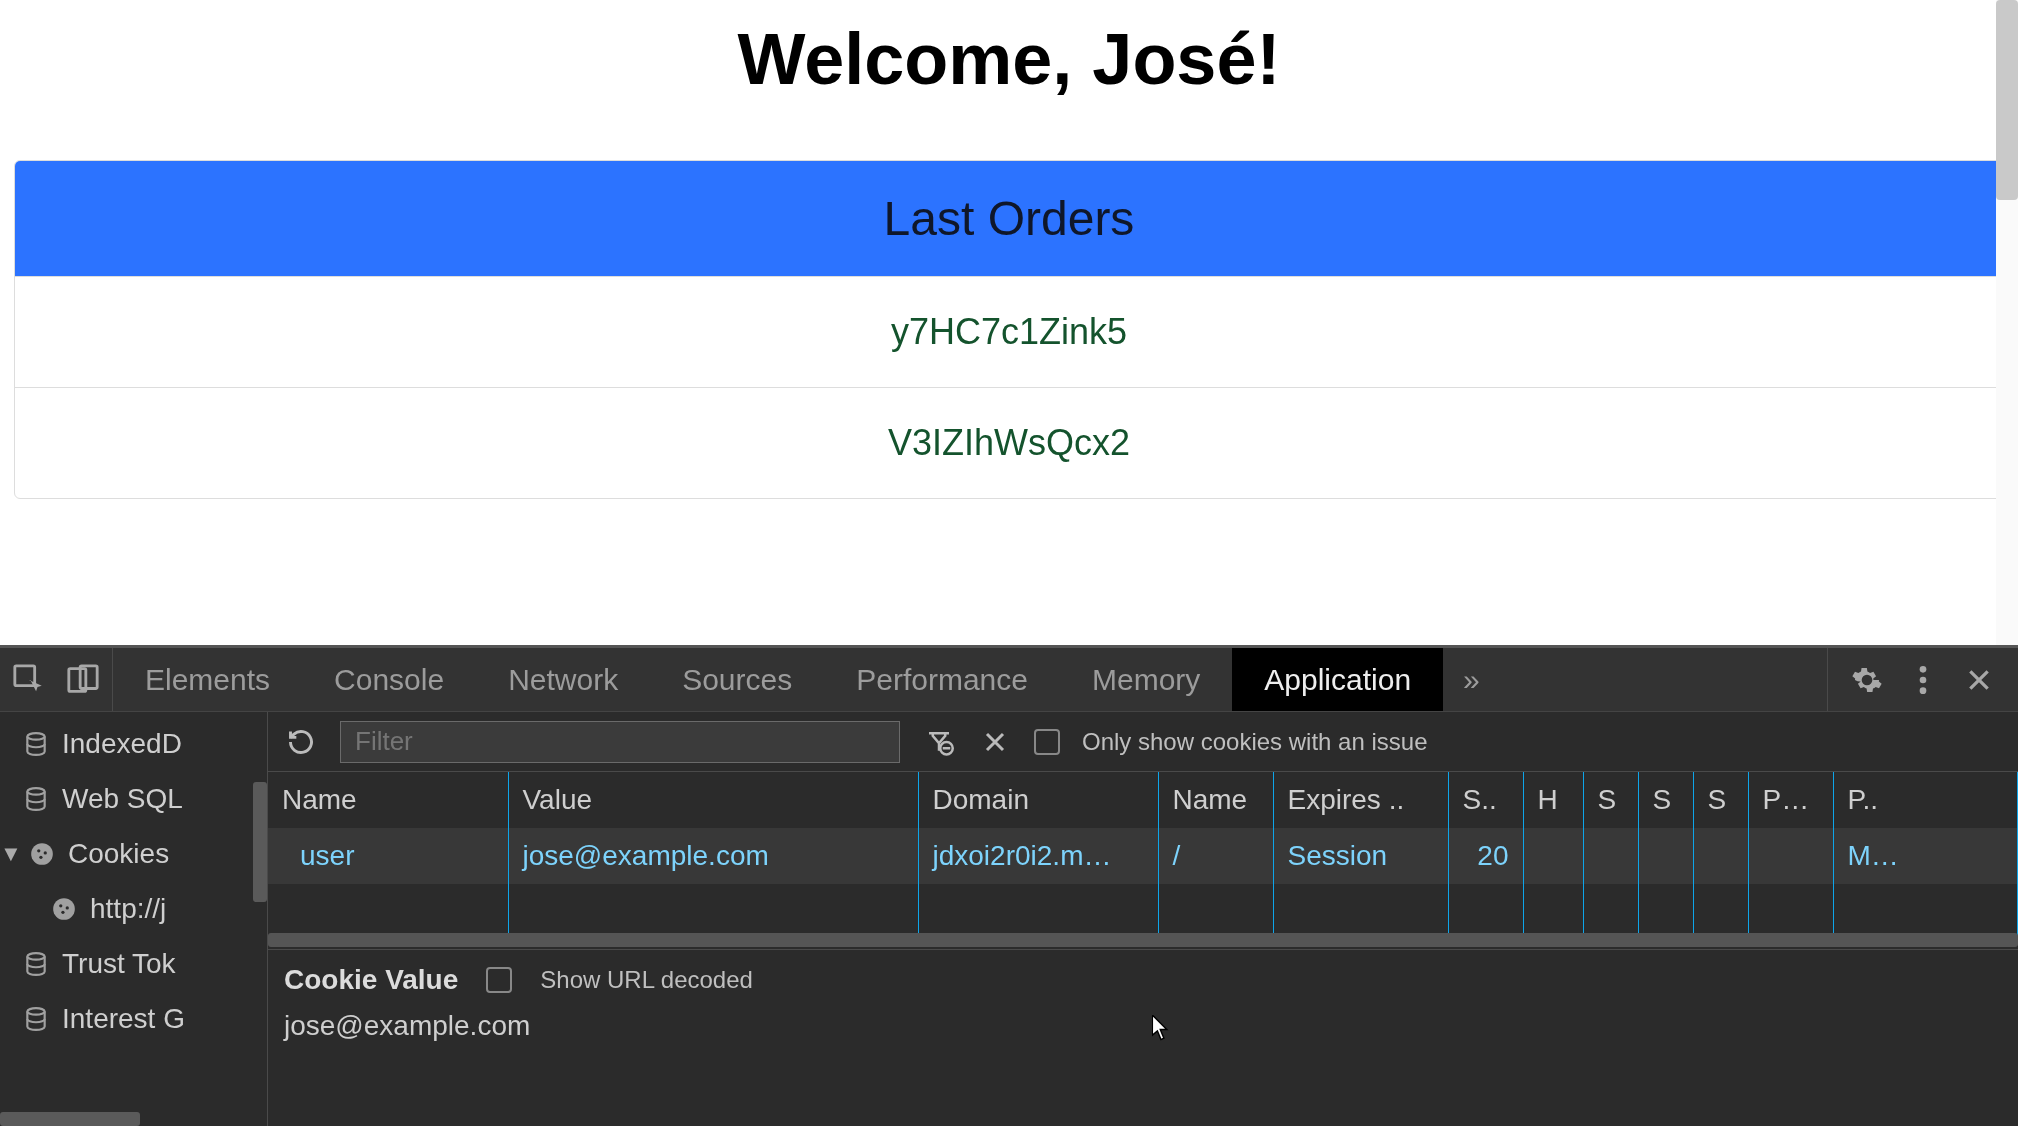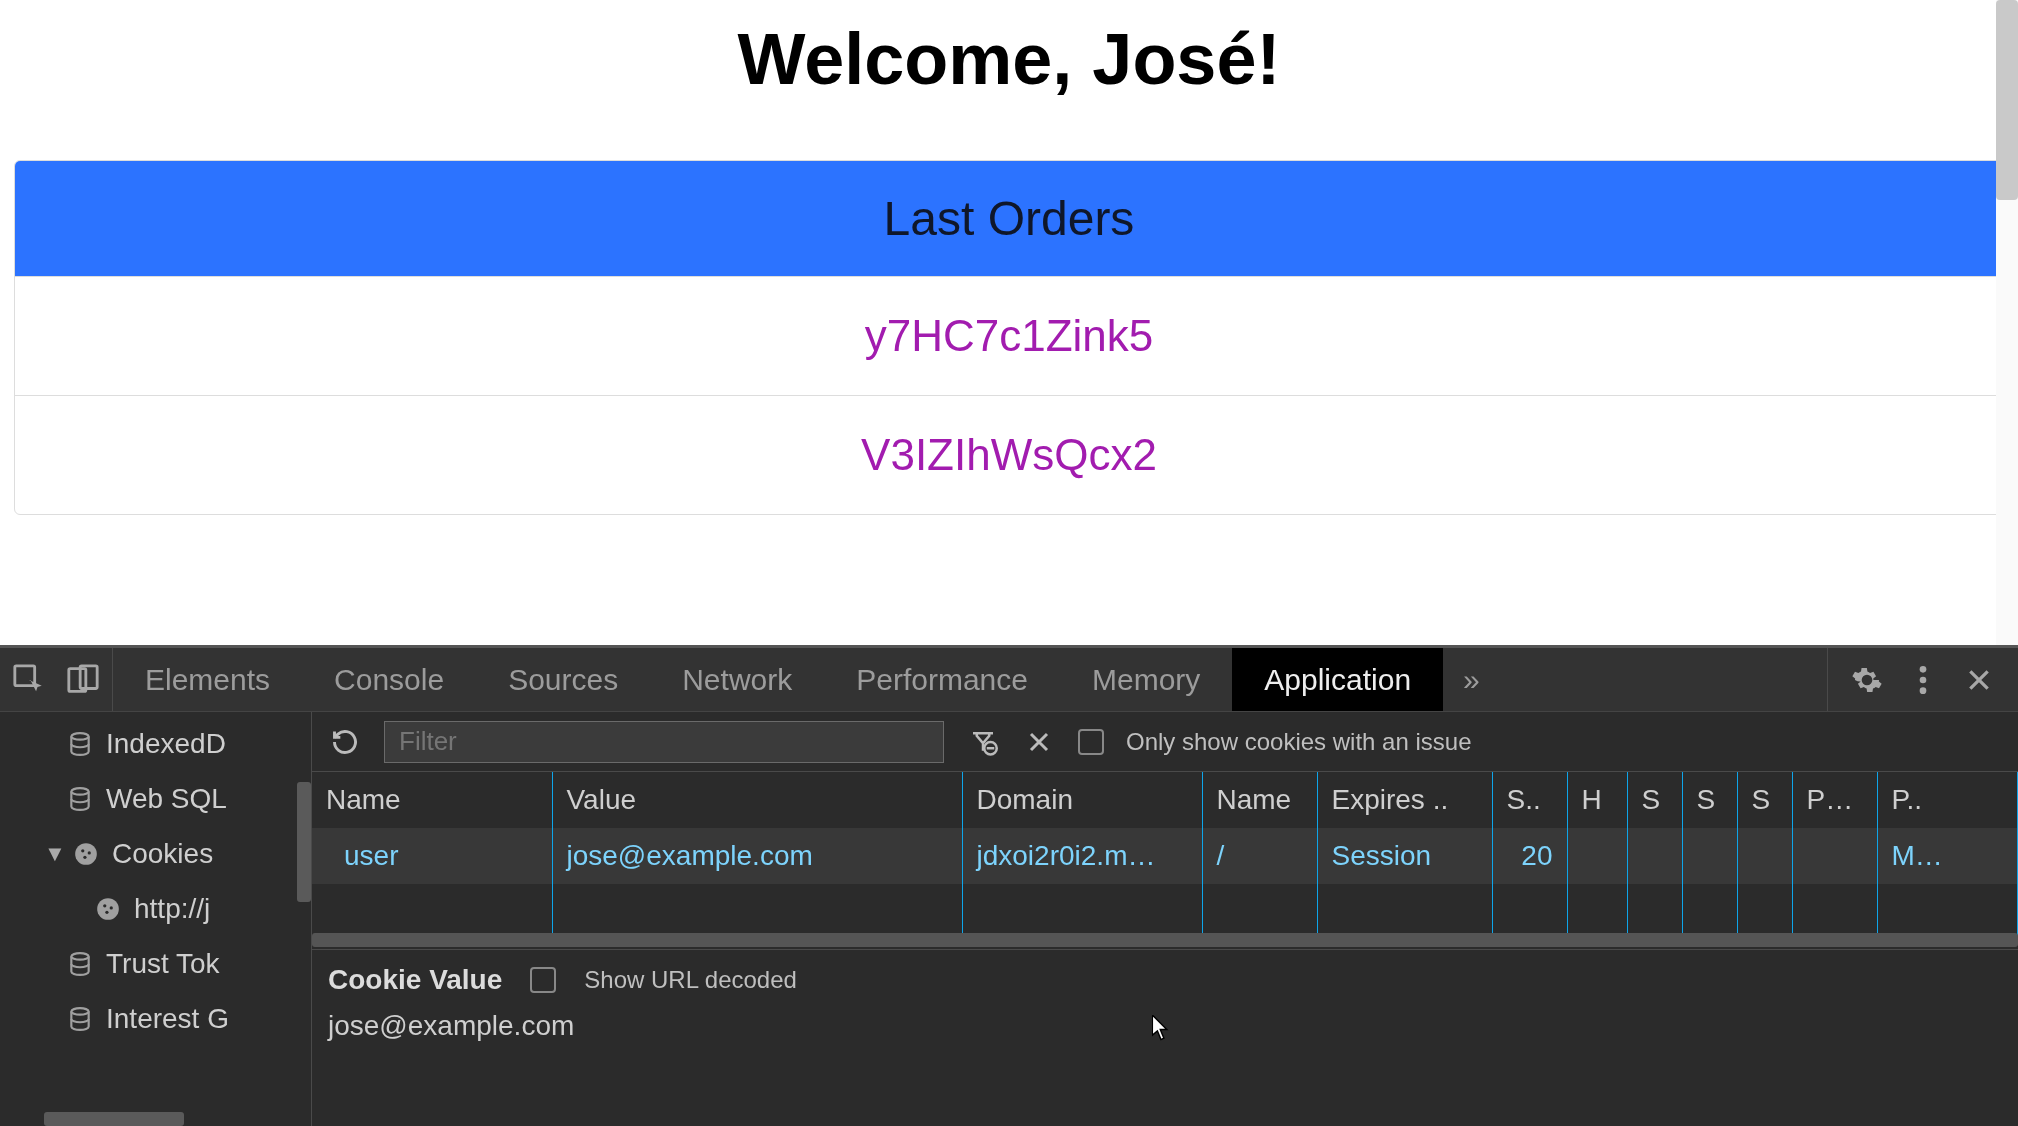--- a/index.html
+++ b/index.html
@@ -43,24 +43,24 @@
 .card-header {
   background: #2c73ff;
   color: #0f172a;
   font-size: 48px;
   text-align: center;
   padding: 30px 0;
   font-weight: 400;
 }
 .order-row {
   border-top: 1px solid #ddd;
-  font-size: 44px;
+  font-size: 36px;
   text-align: center;
   padding: 34px 0;
-  color: #a21caf;
+  color: #14532d;
 }
 .page-scrollbar {
   position: absolute;
   top: 0;
   right: 0;
   width: 22px;
   height: 100%;
   background: #fafafa;
 }
 .page-scrollbar-thumb {
@@ -133,21 +133,20 @@
   height: 100%;
   gap: 22px;
   padding: 0 22px;
   border-left: 1px solid #4a4a4a;
 }
 
 .dt-body {
   flex: 1;
   display: flex;
   min-height: 0;
-  padding-left: 44px;
 }
 
 
 .dt-sidebar {
   width: 268px;
   background: #2b2b2b;
   border-right: 1px solid #4a4a4a;
   position: relative;
   overflow: hidden;
   padding-top: 4px;
@@ -333,22 +332,22 @@
       </span>
       <span class="dt-icon">
         <svg width="34" height="34" viewBox="0 0 24 24" fill="none" stroke="#a8a8a8" stroke-width="2">
           <rect x="2" y="4" width="12" height="16" rx="1"></rect>
           <rect x="10" y="2" width="12" height="16" rx="1"></rect>
         </svg>
       </span>
     </div>
     <div class="dt-tab">Elements</div>
     <div class="dt-tab">Console</div>
+    <div class="dt-tab">Network</div>
     <div class="dt-tab">Sources</div>
-    <div class="dt-tab">Network</div>
     <div class="dt-tab">Performance</div>
     <div class="dt-tab">Memory</div>
     <div class="dt-tab active">Application</div>
     <div class="dt-more">»</div>
     <div class="dt-right-icons">
       <span class="dt-icon">
         <svg width="32" height="32" viewBox="0 0 24 24" fill="#a8a8a8">
           <path d="M12 8a4 4 0 100 8 4 4 0 000-8zm9 4a7 7 0 01-.1 1.2l2.1 1.6-2 3.4-2.5-1a7 7 0 01-2 1.2l-.4 2.6h-4l-.4-2.6a7 7 0 01-2-1.2l-2.5 1-2-3.4 2.1-1.6A7 7 0 013 12a7 7 0 01.1-1.2L1 9.2l2-3.4 2.5 1a7 7 0 012-1.2L7.9 3h4l.4 2.6a7 7 0 012 1.2l2.5-1 2 3.4-2.1 1.6c.1.4.1.8.1 1.2z"></path>
         </svg>
       </span>

